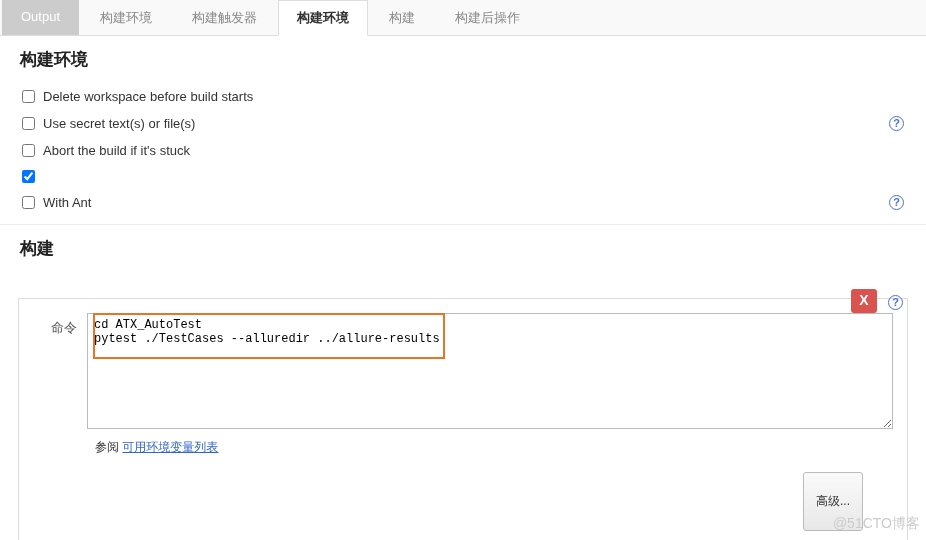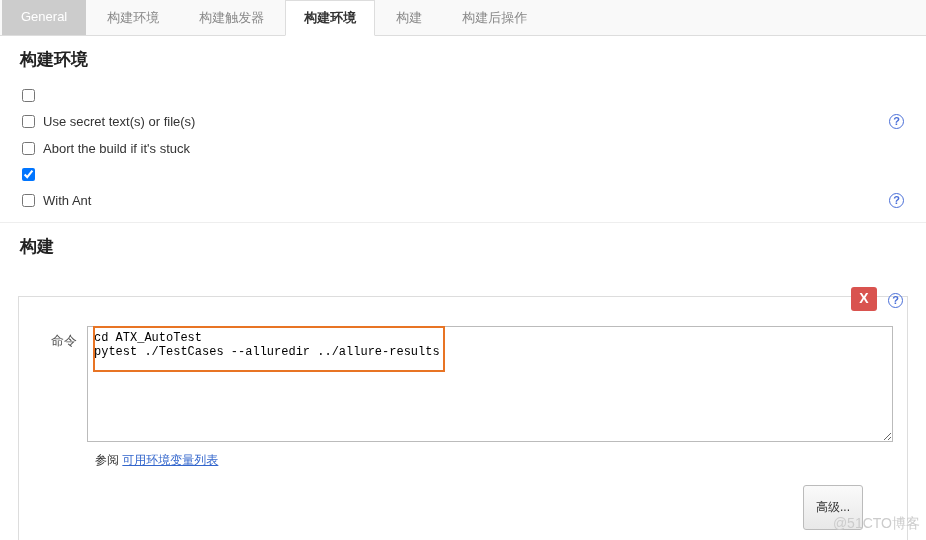--- a/index.html
+++ b/index.html
@@ -13,46 +13,47 @@
 .opt-row{display:flex;align-items:center;padding:6px 2px;position:relative}
 .opt-row input[type=checkbox]{margin-right:8px}
 .opt-row label{color:#333;font-size:13px}
 .help{position:absolute;right:2px;color:#4a6fd8;font-weight:bold;border:1px solid #4a6fd8;border-radius:50%;width:15px;height:15px;font-size:11px;text-align:center;line-height:13px;cursor:pointer}
 .build-step{margin:18px 18px 8px 18px;border:1px solid #ddd;padding:10px 14px 14px 14px;position:relative;background:#fff}
 .step-head{display:flex;align-items:center;padding-bottom:8px}
 .drag{width:12px;height:14px;background-image:radial-gradient(#888 1px,transparent 1px);background-size:4px 4px;margin-right:8px}
 .step-head b{font-size:13px}
 .del-btn{position:absolute;top:-10px;right:30px;background:#d9534f;color:#fff;width:26px;height:24px;border-radius:3px;text-align:center;line-height:22px;font-weight:bold;cursor:pointer;font-size:14px}
 .step-help{position:absolute;top:-4px;right:4px;color:#4a6fd8;font-weight:bold;border:1px solid #4a6fd8;border-radius:50%;width:15px;height:15px;font-size:11px;text-align:center;line-height:13px;cursor:pointer}
-.cmd-row{display:flex;margin-top:19px}
+.cmd-row{display:flex;margin-top:4px}
 .cmd-label{width:54px;text-align:right;padding-right:10px;padding-top:6px;color:#555}
 .cmd-ta{flex:1;border:1px solid #bbb;height:116px;padding:4px 6px;font-family:"Courier New",monospace;font-size:12px;resize:both}
 .hl{position:absolute;border:2px solid #e87424;pointer-events:none}
 .ref-row{margin-left:62px;margin-top:10px;font-size:12px}
 .ref-row a{color:#3366cc;}
-.adv-btn{display:inline-block;margin-top:16px;float:right;margin-right:30px;background:linear-gradient(#fafafa,#e8e8e8);border:1px solid #bbb;padding:13px 12px;font-size:12px;border-radius:3px;cursor:pointer}
+.adv-btn{display:inline-block;margin-top:16px;float:right;margin-right:30px;background:linear-gradient(#fafafa,#e8e8e8);border:1px solid #bbb;padding:20px 12px;font-size:12px;border-radius:3px;cursor:pointer}
 .watermark{position:fixed;right:6px;bottom:7px;color:#ccc;font-size:14px}
 </style>
 </head>
 <body>
 
 <div class="tabs">
-  <div class="tab first">General</div>
+  <div class="tab first">Output</div>
   <div class="tab">构建环境</div>
   <div class="tab">构建触发器</div>
   <div class="tab active">构建环境</div>
   <div class="tab">构建</div>
   <div class="tab">构建后操作</div>
 </div>
 
 <div class="section">
   <h2>构建环境</h2>
 
   <div class="opt-row">
     <input type="checkbox" style="">
+    <label>Delete workspace before build starts</label>
   </div>
   <div class="opt-row">
     <input type="checkbox" style="">
     <label>Use secret text(s) or file(s)</label>
     <span class="help">?</span>
   </div>
   <div class="opt-row">
     <input type="checkbox" style="">
     <label>Abort the build if it's stuck</label>
   </div>

